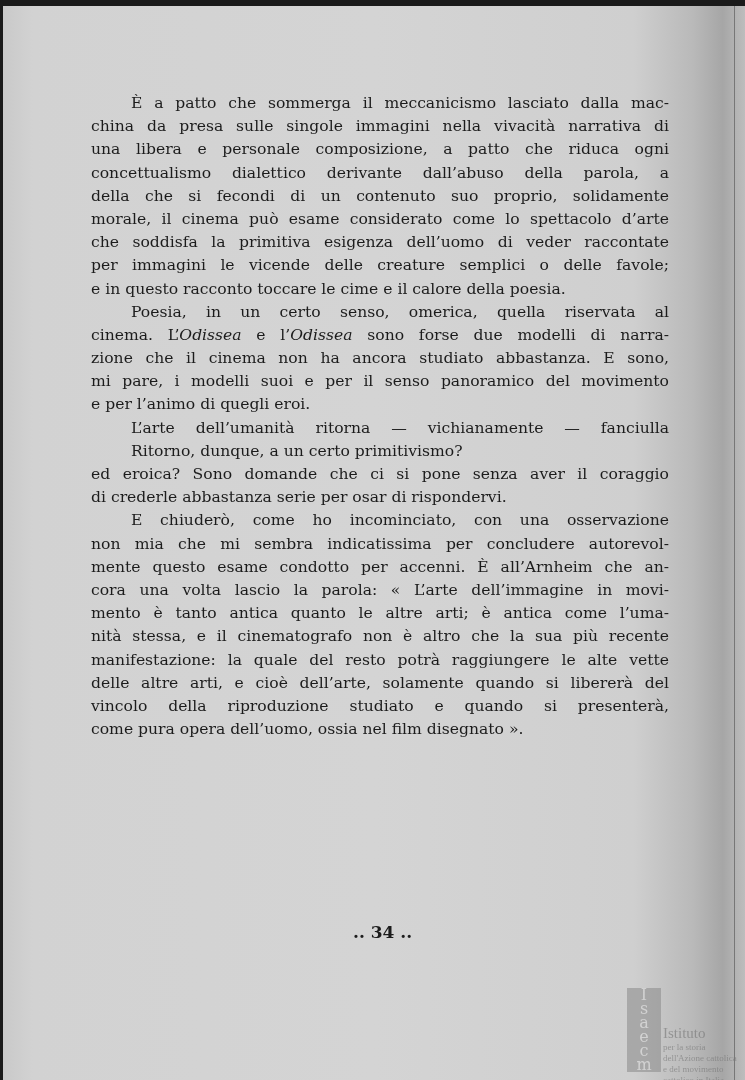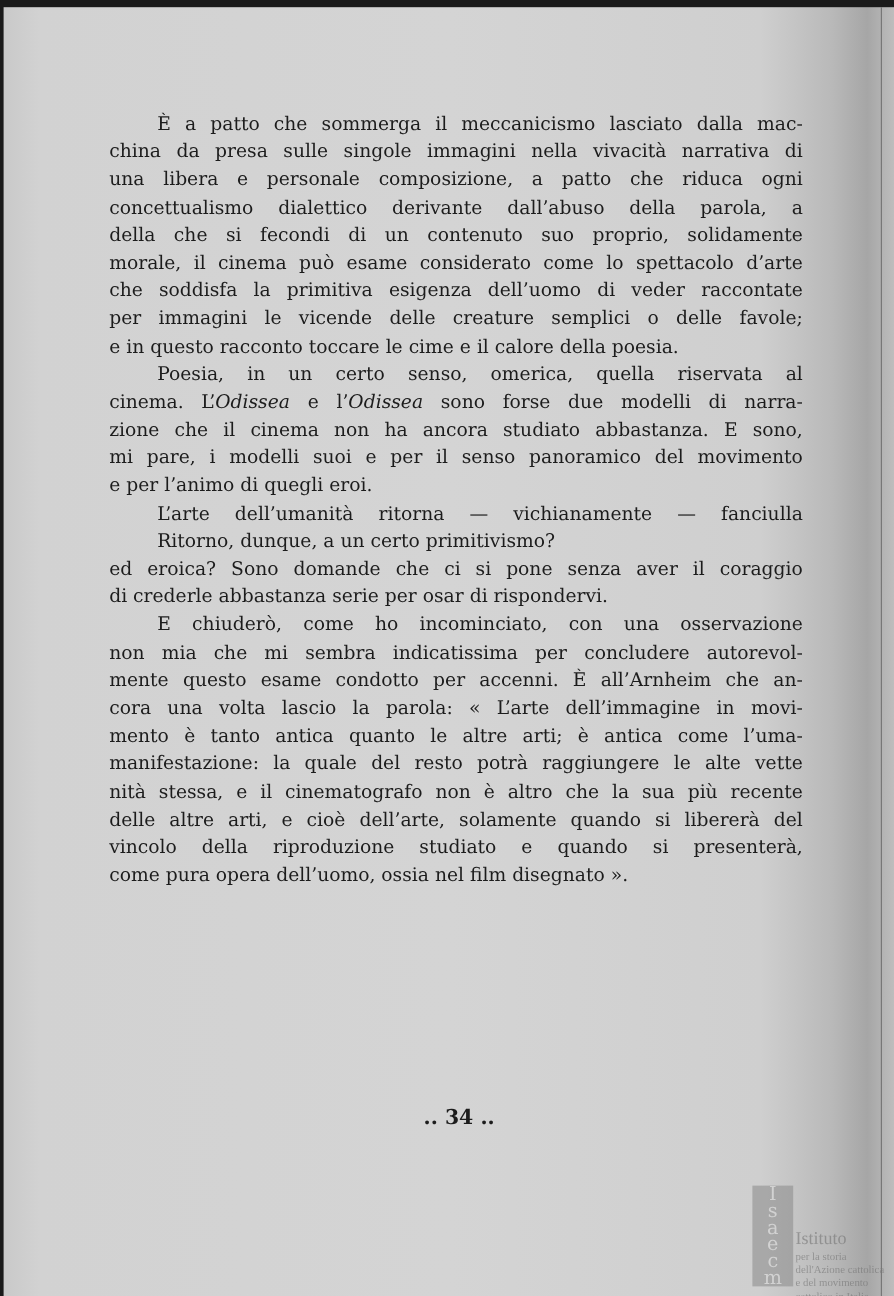--- a/index.html
+++ b/index.html
@@ -62,22 +62,22 @@
       <span class="line last">e per l’animo di quegli eroi.</span>
       <span class="line indent">L’arte dell’umanità ritorna — vichianamente — fanciulla</span>
       <span class="line indent last">Ritorno, dunque, a un certo primitivismo?</span>
       <span class="line">ed eroica? Sono domande che ci si pone senza aver il coraggio</span>
       <span class="line last">di crederle abbastanza serie per osar di rispondervi.</span>
       <span class="line indent">E chiuderò, come ho incominciato, con una osservazione</span>
       <span class="line">non mia che mi sembra indicatissima per concludere autorevol-</span>
       <span class="line">mente questo esame condotto per accenni. È all’Arnheim che an-</span>
       <span class="line">cora una volta lascio la parola: « L’arte dell’immagine in movi-</span>
       <span class="line">mento è tanto antica quanto le altre arti; è antica come l’uma-</span>
+      <span class="line">nità stessa, e il cinematografo non è altro che la sua più recente</span>
       <span class="line">manifestazione: la quale del resto potrà raggiungere le alte vette</span>
-      <span class="line">nità stessa, e il cinematografo non è altro che la sua più recente</span>
       <span class="line">delle altre arti, e cioè dell’arte, solamente quando si libererà del</span>
       <span class="line">vincolo della riproduzione studiato e quando si presenterà,</span>
       <span class="line last">come pura opera dell’uomo, ossia nel film disegnato ».</span>
     </div>
   <div class="pagenum">.. 34 ..</div>
 
   <div class="logo">
     <div class="logo-box">
       <div>I</div>
       <div>s</div>

